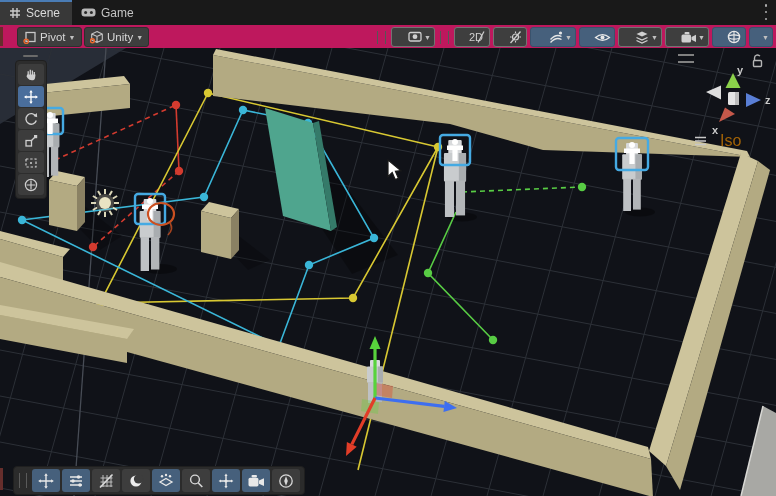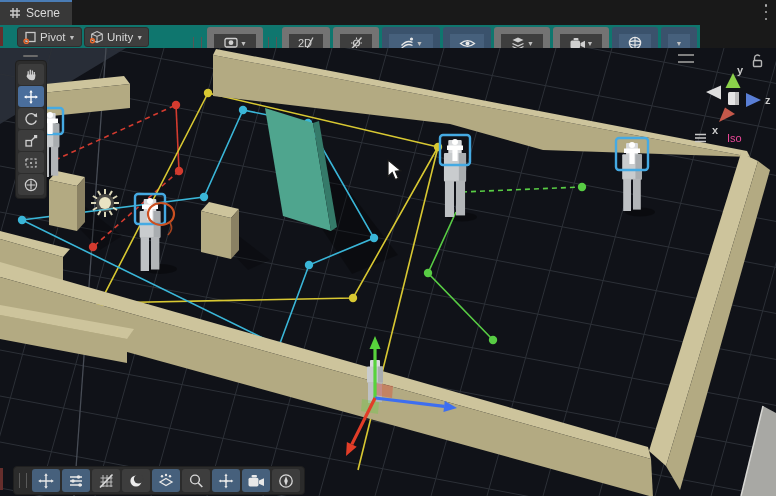--- a/index.html
+++ b/index.html
@@ -7,59 +7,67 @@
         font-family:"Liberation Sans","DejaVu Sans",sans-serif;-webkit-font-smoothing:antialiased;}
   
   .tabbar{position:absolute;left:0;top:0;width:776px;height:25px;background:#191919;display:flex;align-items:stretch;}
   .tab{display:flex;align-items:center;gap:5px;padding:0 12px 0 9px;font-size:12px;color:#c4c4c4;position:relative;}
   .tab.active{background:#383838;color:#dadada;}
   .tab.active::before{content:"";position:absolute;left:0;top:0;right:0;height:2px;background:#4a7cb5;}
   .tab .ticon{flex:0 0 auto;}
   .overflow-dots{position:absolute;right:8px;top:4px;width:4px;height:16px;display:flex;flex-direction:column;justify-content:space-between;align-items:center;cursor:pointer;}
   .overflow-dots i{width:2.5px;height:2.5px;border-radius:50%;background:#aeaeae;}
   
-  .toolbar{position:absolute;left:0;top:25px;width:700px;height:23px;background:#0f766e;border-bottom:1px solid #161616;}
+  .toolbar{position:absolute;left:0;top:25px;width:776px;height:23px;background:#be185d;border-bottom:1px solid #161616;}
   .redstrip{position:absolute;left:0;width:3px;background:#662e2c;}
   .tbtn{position:absolute;top:2px;height:18px;background:#3e3e3e;border:1px solid #2e2e2e;border-radius:3px;
         display:flex;align-items:center;gap:3px;padding:0 5px;font-size:11.5px;color:#d6d6d6;cursor:pointer;}
   .caret{font-size:7px;color:#c0c0c0;line-height:1;}
   .rgroup{position:absolute;right:3px;top:2px;display:flex;align-items:center;gap:3px;}
-  .sq{height:18px;background:#3e3e3e;border:7px solid #737373;border-radius:3px;display:flex;align-items:center;justify-content:center;gap:1px;padding:0 3px;cursor:pointer;}
+  .sq{height:18px;background:#3e3e3e;border:1px solid #737373;border-radius:3px;display:flex;align-items:center;justify-content:flex-end;gap:1px;padding:0 3px;cursor:pointer;}
   .sq.on{background:#46607c;border-color:#3a526c;}
   .vhandle{width:7px;height:13px;border-left:1px solid #565656;border-right:1px solid #565656;margin:0 2px;}
   
   .viewport{position:absolute;left:0;top:48px;width:776px;height:448px;background:#12141a;}
   svg{display:block;}
   
   .toolscol{position:absolute;left:15px;top:12px;width:32px;background:#2d2d2d;border:1px solid #1f1f1f;border-radius:4px;padding:2px;box-sizing:border-box;}
   .toolbtn{width:26px;height:21px;margin:1px auto;background:#3c3c3c;border-radius:3px;display:flex;align-items:center;justify-content:center;cursor:pointer;}
   .toolbtn.on{background:#4a6e9c;}
   .dragline{position:absolute;left:23px;top:7px;width:15px;height:2px;background:#6a6a6a;border-radius:1px;cursor:grab;}
   
   .botbar{position:absolute;left:13px;top:418px;height:27px;background:#2b2b2b;border:1px solid #1f1f1f;border-radius:4px;display:flex;align-items:center;padding:0 4px;gap:2px;}
   .bbtn{width:28px;height:23px;background:#3d3d3d;border-radius:3px;display:flex;align-items:center;justify-content:center;cursor:pointer;}
   .bbtn.on{background:#46607c;}
   .bhandle{width:6px;height:15px;border-left:1px solid #5a5a5a;border-right:1px solid #5a5a5a;margin:0 3px 0 1px;cursor:grab;}
   
   .vhandle2{position:absolute;left:678px;top:6px;width:16px;height:5px;border-top:2px solid #808080;border-bottom:2px solid #808080;cursor:grab;}
-  .isolabel{position:absolute;left:694px;top:84px;display:flex;align-items:center;gap:20px;color:#ec4899;font-size:11px;cursor:pointer;}
+  .isolabel{position:absolute;left:694px;top:84px;display:flex;align-items:center;gap:13px;color:#a16207;font-size:16px;cursor:pointer;}
   .orientwrap{position:absolute;left:692px;top:14px;cursor:pointer;}
   .lockwrap{position:absolute;left:750px;top:4px;cursor:pointer;}
 </style>
 </head>
 <body>
 
 <div id="root">
 
   <div class="tabbar">
     <div class="tab active">
       <svg class="ticon" width="12" height="12" viewBox="0 0 12 12">
         <path d="M4 1v10 M8 1v10 M1 4h10 M1 8h10" stroke="#c9c9c9" stroke-width="1.4" fill="none"></path>
       </svg>
       <span>Scene</span>
+    </div>
+    <div class="tab">
+      <svg class="ticon" width="15" height="11" viewBox="0 0 15 11">
+        <path d="M3.5 1.5h8a3 3 0 0 1 3 3v2a3 3 0 0 1-3 3h-8a3 3 0 0 1-3-3v-2a3 3 0 0 1 3-3z" fill="#b9b9b9"></path>
+        <circle cx="4.6" cy="5.5" r="1.5" fill="#2a2a2a"></circle>
+          <circle cx="10.4" cy="5.5" r="1.5" fill="#2a2a2a"></circle>
+      </svg>
+      <span>Game</span>
     </div>
     <div class="overflow-dots">
         <i></i>
         <i></i>
         <i></i>
       </div>
   </div>
 
   <div class="toolbar">
     <div class="redstrip" style="top:2px;height:19px;"></div>

